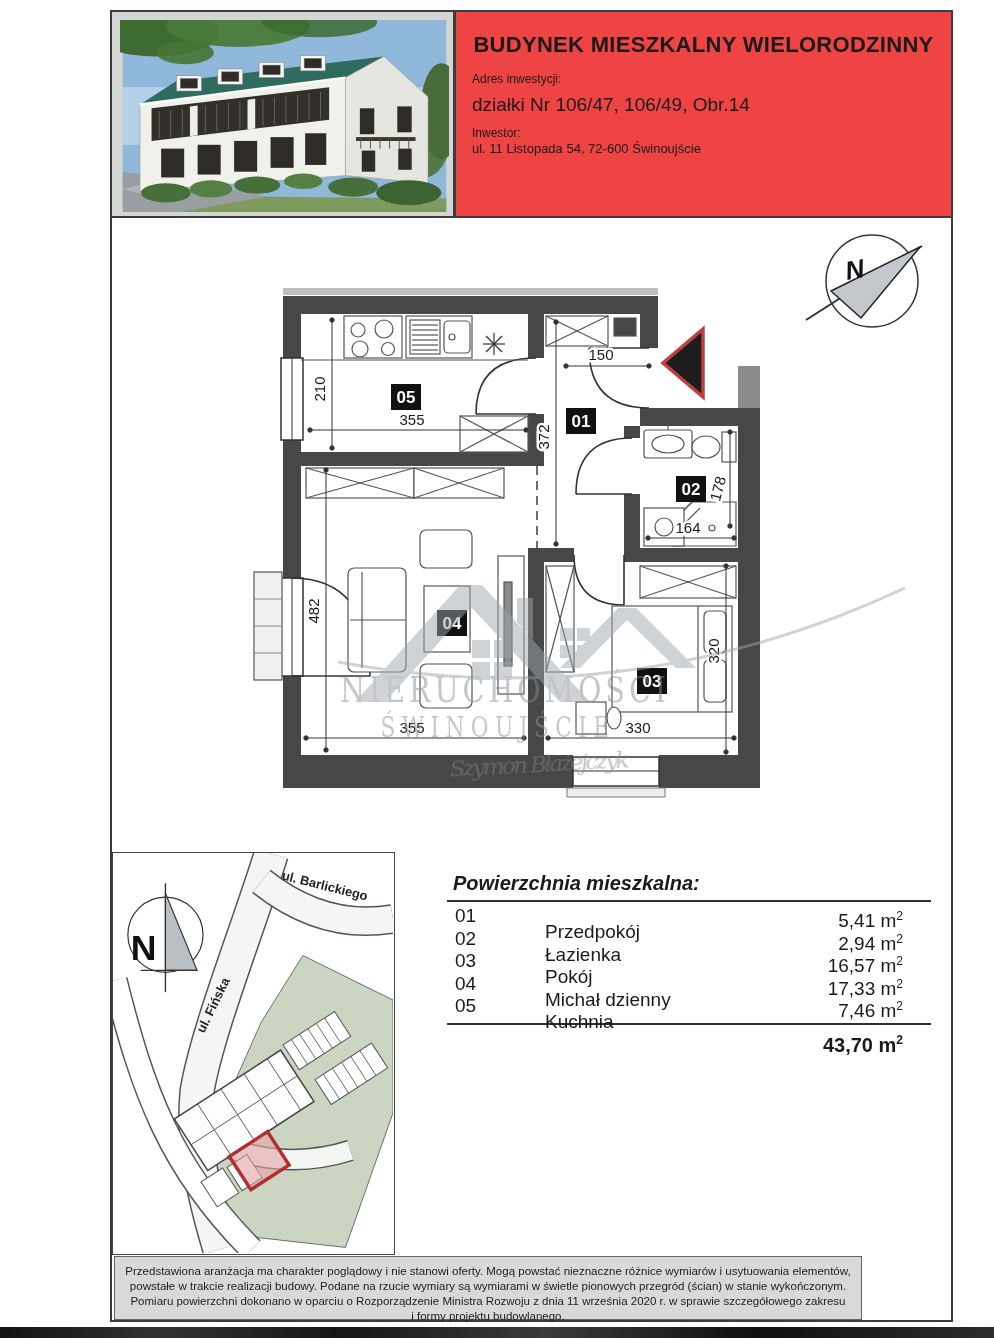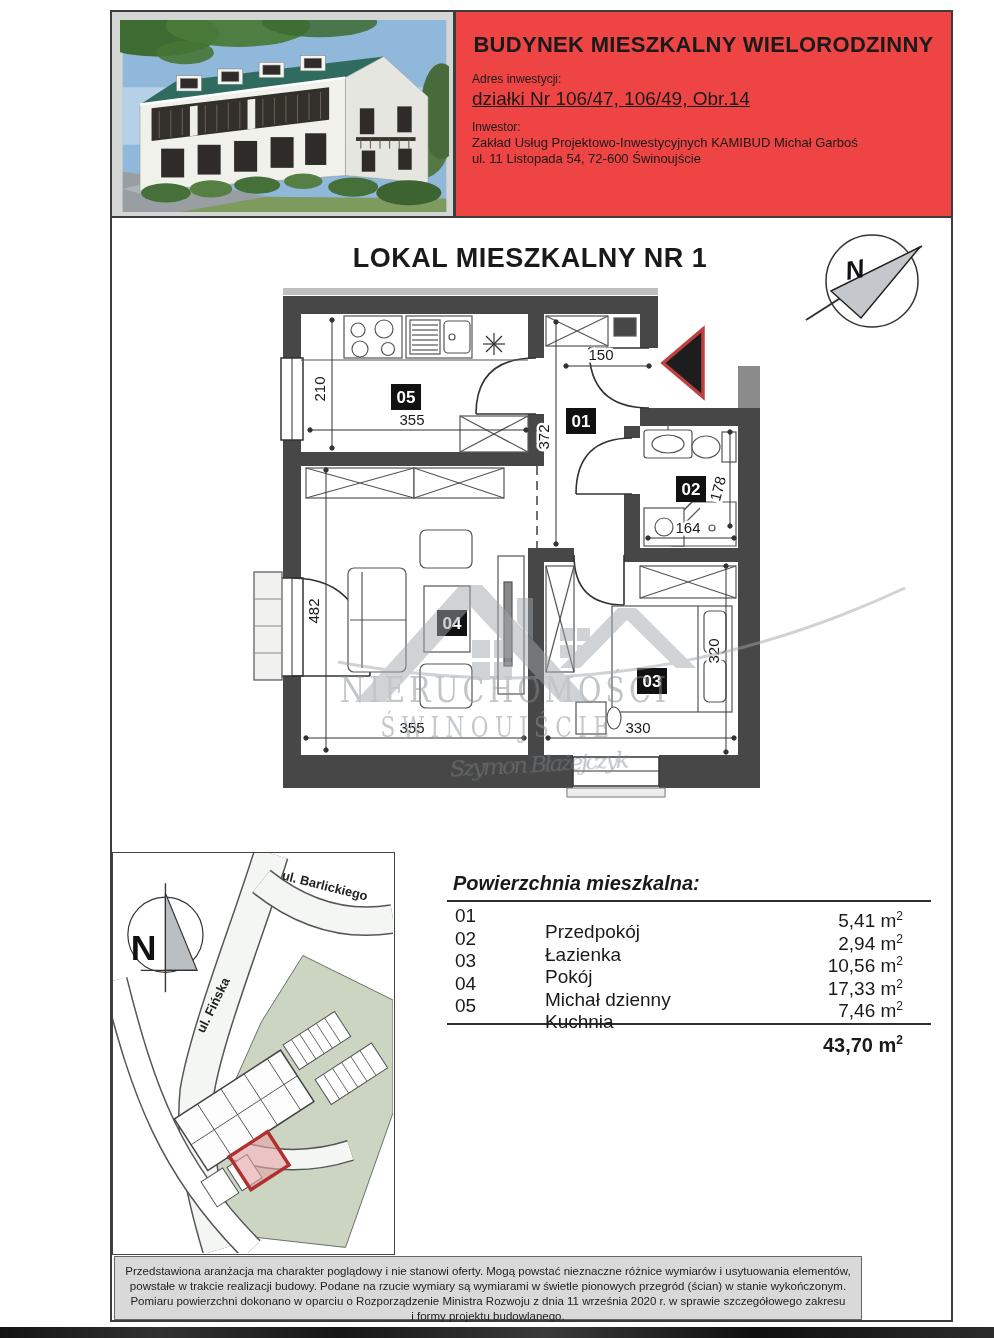--- a/index.html
+++ b/index.html
@@ -6,21 +6,21 @@
   .page{position:relative;width:994px;height:1338px;background:#ffffff;
         font-family:"Liberation Sans",sans-serif;color:#1a1a1a;overflow:hidden;}
   .abs{position:absolute;}
   .frame{border:2px solid #3c3c3c;box-sizing:border-box;}
   .photo-cell{background:#d3d6d3;border:2px solid #3c3c3c;box-sizing:border-box;padding:8px;}
   .header-cell{background:#ef4444;border:2px solid #3c3c3c;border-left:1.5px solid #3c3c3c;box-sizing:border-box;}
   .hc-title{font-weight:bold;font-size:22px;text-align:center;margin:20px 8px 0 8px;letter-spacing:.3px;}
   .hc-block{margin-left:16px;}
   .hc-small{font-size:12px;margin-top:14px;}
   .hc-addr1{font-size:19px;font-weight:bold;margin-top:2px;}
-  .hc-addr2{font-size:19px;margin-top:2px;text-decoration:underline;}
+  .hc-addr2{font-size:19px;margin-top:8px;}
   .hc-inv{font-size:13px;margin-top:1px;}
   .plan-title{font-weight:bold;font-size:27px;text-align:center;letter-spacing:.5px;}
   .siteplan-box{background:#fff;border:1.5px solid #444;box-sizing:border-box;}
   .table-wrap{font-size:19px;}
   .tbl-title{font-style:italic;font-weight:bold;font-size:20px;padding-left:6px;}
   .rule{border-top:2px solid #2e2e2e;margin-top:5px;}
   .trow{position:relative;height:22.5px;line-height:22.5px;}
   .t-no{position:absolute;left:8px;}
   .t-name{position:absolute;left:98px;margin-top:16px;}
   .t-area{position:absolute;right:28px;}
@@ -122,26 +122,24 @@
       <ellipse cx="65" cy="34" rx="30" ry="12" fill="#477536" opacity="0.9"></ellipse>
     </svg>
   </div>
 
   <div class="abs header-cell" style="left:455px;top:10px;width:498px;height:208px;">
     <div class="hc-title">BUDYNEK MIESZKALNY WIELORODZINNY</div>
     <div class="hc-block">
       <div class="hc-small">Adres inwestycji:</div>
       <div class="hc-addr2">działki Nr 106/47, 106/49, Obr.14</div>
       <div class="hc-small" style="margin-top:10px;">Inwestor:</div>
-      <div class="hc-inv">Zakład Usług Projektowo-Inwestycyjnych KAMIBUD Michał Garboś</div>
       <div class="hc-inv">ul. 11 Listopada 54, 72-600 Świnoujście</div>
     </div>
   </div>
 
-  <div class="abs plan-title" style="left:230px;top:243px;width:600px;">LOKAL MIESZKALNY NR 1</div>
 
   <svg class="abs" style="left:110px;top:218px;" width="843" height="640" viewBox="110 218 843 640">
 
     <rect x="283" y="288" width="375" height="7" fill="#bfbfbf"></rect>
     <rect x="738" y="366" width="22" height="46" fill="#8b8b8b"></rect>
 
     <g fill="#474747">
       <rect x="283" y="296" width="375" height="18"></rect>
       <rect x="283" y="296" width="18" height="62"></rect>
       <rect x="283" y="440" width="18" height="26"></rect>
@@ -427,21 +425,21 @@
         <span class="t-area"><span>5,41</span>&nbsp;<span>m</span><sup>2</sup></span>
       </div>
       <div class="trow">
         <span class="t-no">02</span>
         <span class="t-name">Łazienka</span>
         <span class="t-area"><span>2,94</span>&nbsp;<span>m</span><sup>2</sup></span>
       </div>
       <div class="trow">
         <span class="t-no">03</span>
         <span class="t-name">Pokój</span>
-        <span class="t-area"><span>10,56</span>&nbsp;<span>m</span><sup>2</sup></span>
+        <span class="t-area"><span>16,57</span>&nbsp;<span>m</span><sup>2</sup></span>
       </div>
       <div class="trow">
         <span class="t-no">04</span>
         <span class="t-name">Michał dzienny</span>
         <span class="t-area"><span>17,33</span>&nbsp;<span>m</span><sup>2</sup></span>
       </div>
       <div class="trow">
         <span class="t-no">05</span>
         <span class="t-name">Kuchnia</span>
         <span class="t-area"><span>7,46</span>&nbsp;<span>m</span><sup>2</sup></span>

